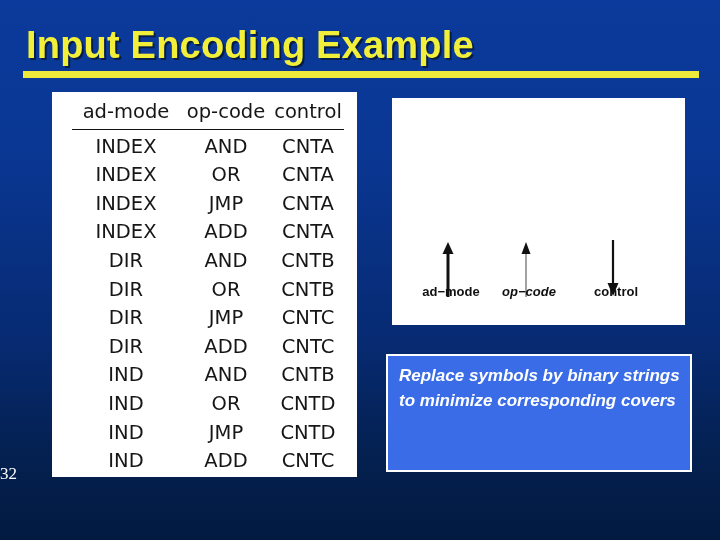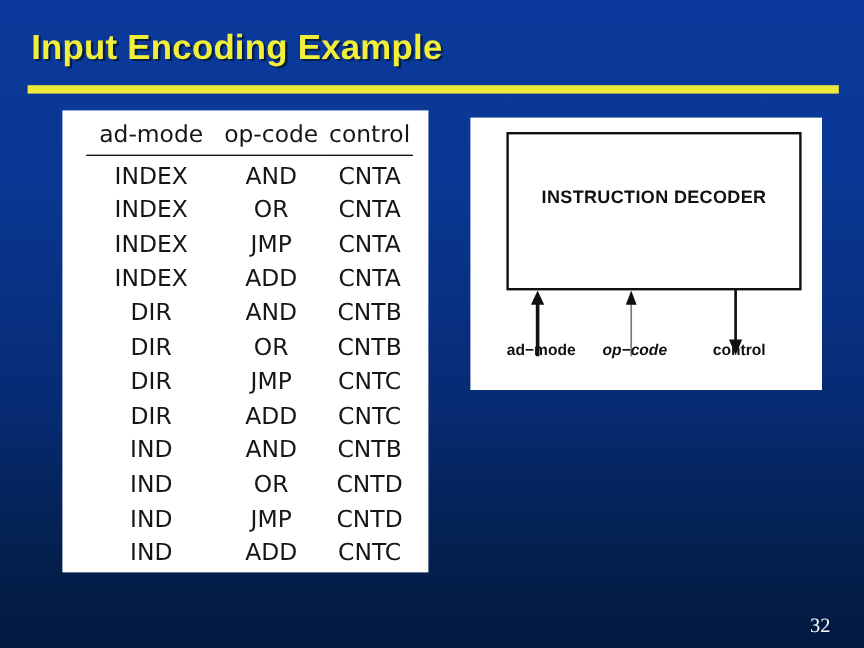--- a/index.html
+++ b/index.html
@@ -18,21 +18,21 @@
     height: 540px;
     background: linear-gradient(to bottom, #0b3a9c 0%, #0a3793 28%, #072b74 62%, #04204f 85%, #021a40 100%);
     overflow: hidden;
   }
 
   
   #slide-title {
     position: absolute;
     left: 26px;
     top: 24px;
-    font-size: 29px;
+    font-size: 38px;
     font-weight: bold;
     color: #f2ef3a;
     letter-spacing: 0.2px;
     text-shadow: 2px 2px 0 #061d49;
     white-space: nowrap;
   }
   #title-rule {
     position: absolute;
     left: 23px;
     top: 71px;
@@ -149,22 +149,22 @@
     font-weight: bold;
     color: #ffffff;
     line-height: 25px;
   }
 
   
   #page-number {
     position: absolute;
     left: 0;
     right: 28px;
-    top: 512px;
-    text-align: right;
+    top: 464px;
+    text-align: left;
     font-family: "Liberation Serif", serif;
     font-size: 17px;
     color: #ffffff;
   }
 </style>
 </head>
 <body>
 
 <div id="slide">
 
@@ -239,23 +239,20 @@
           <tr>
             <td class="col-admode">IND</td>
             <td class="col-opcode">ADD</td>
             <td class="col-control">CNTC</td>
           </tr>
         </tbody>
     </table>
   </div>
 
   <div id="diagram-panel">
-    <div id="decoder-box">
-      <div id="decoder-label">INSTRUCTION DECODER</div>
-    </div>
 
     <div class="arrow" style="left:49px; top:144px;">
       <svg width="14" height="55" viewBox="0 0 14 55">
         <line x1="7" y1="55" x2="7" y2="9" stroke="#111" stroke-width="3"></line>
         <polygon points="7,0 1.5,12 12.5,12" fill="#111"></polygon>
       </svg>
     </div>
 
     <div class="arrow" style="left:127px; top:144px;">
       <svg width="14" height="55" viewBox="0 0 14 55">
@@ -269,16 +266,19 @@
         <line x1="7" y1="0" x2="7" y2="46" stroke="#111" stroke-width="2.2"></line>
         <polygon points="7,56 1.5,43 12.5,43" fill="#111"></polygon>
       </svg>
     </div>
 
     <div class="port" style="left:14px; width:90px;">ad−mode</div>
     <div class="port" style="left:92px; width:90px;font-style:italic;">op−code</div>
     <div class="port" style="left:179px; width:90px;">control</div>
   </div>
 
+  <div id="callout">
+    <div id="callout-text">Replace symbols by binary strings to minimize corresponding covers</div>
+  </div>
 
   <div id="page-number">32</div>
 
 </div>
 
 </body></html>

